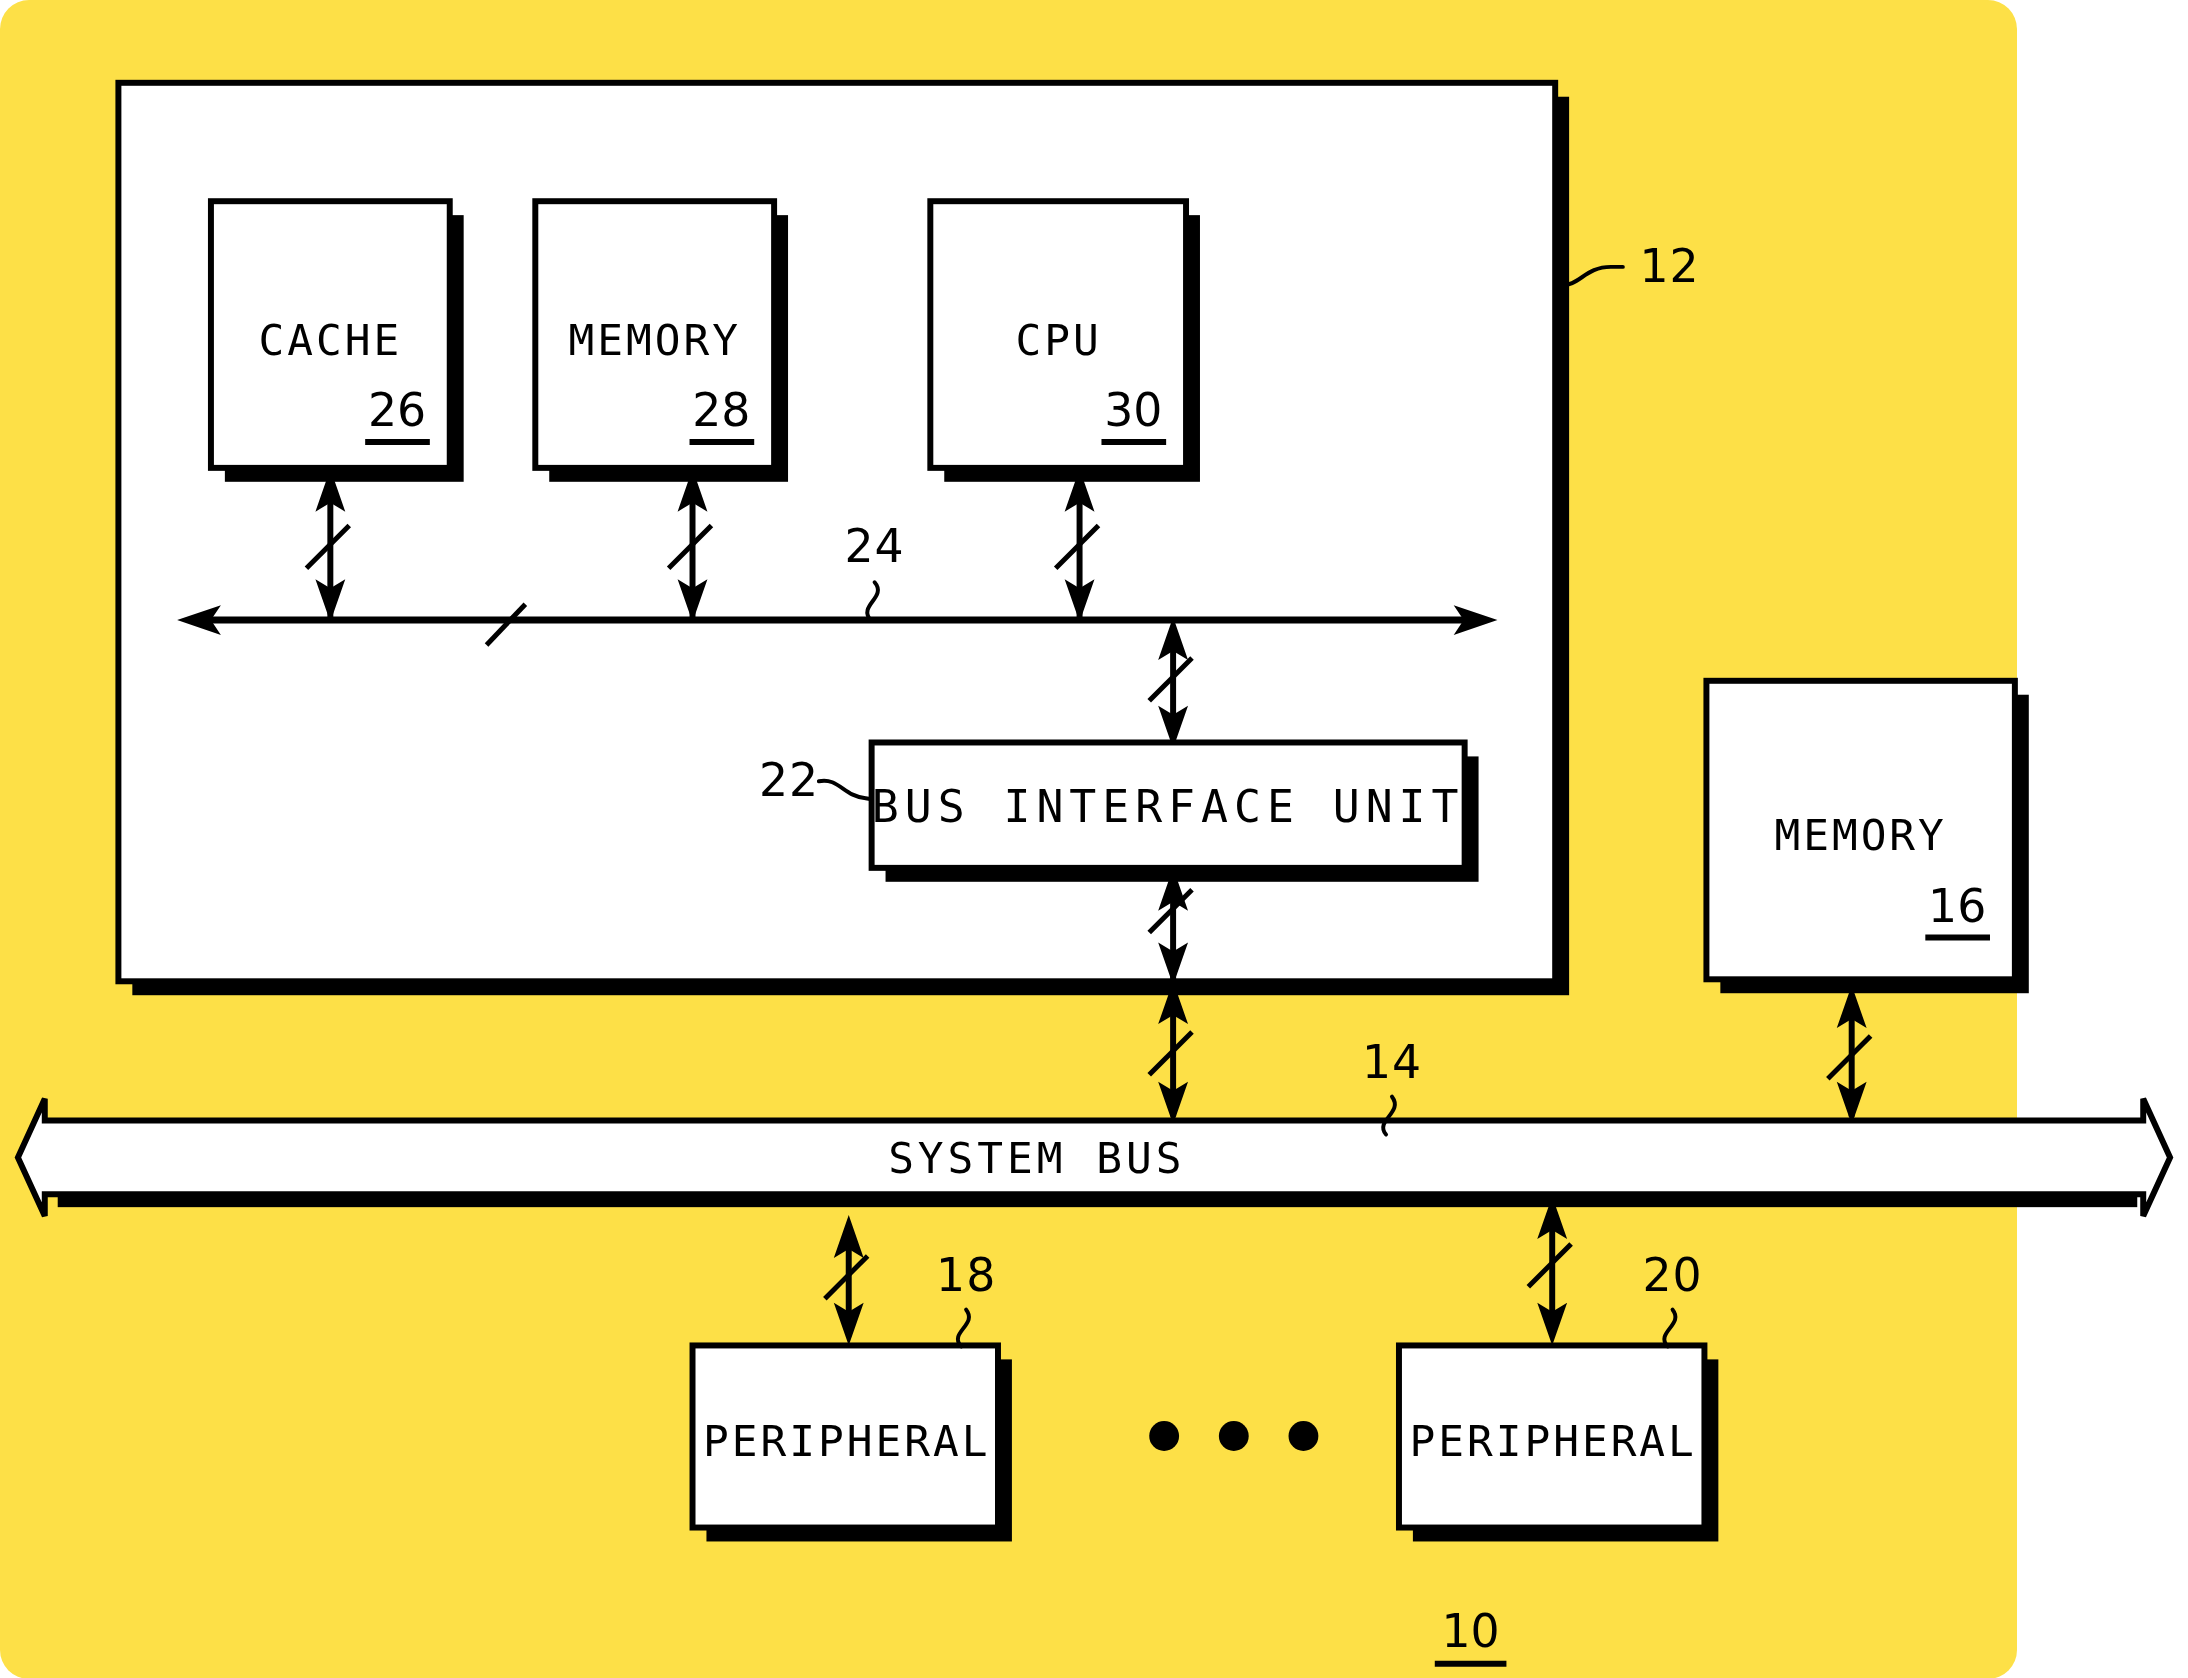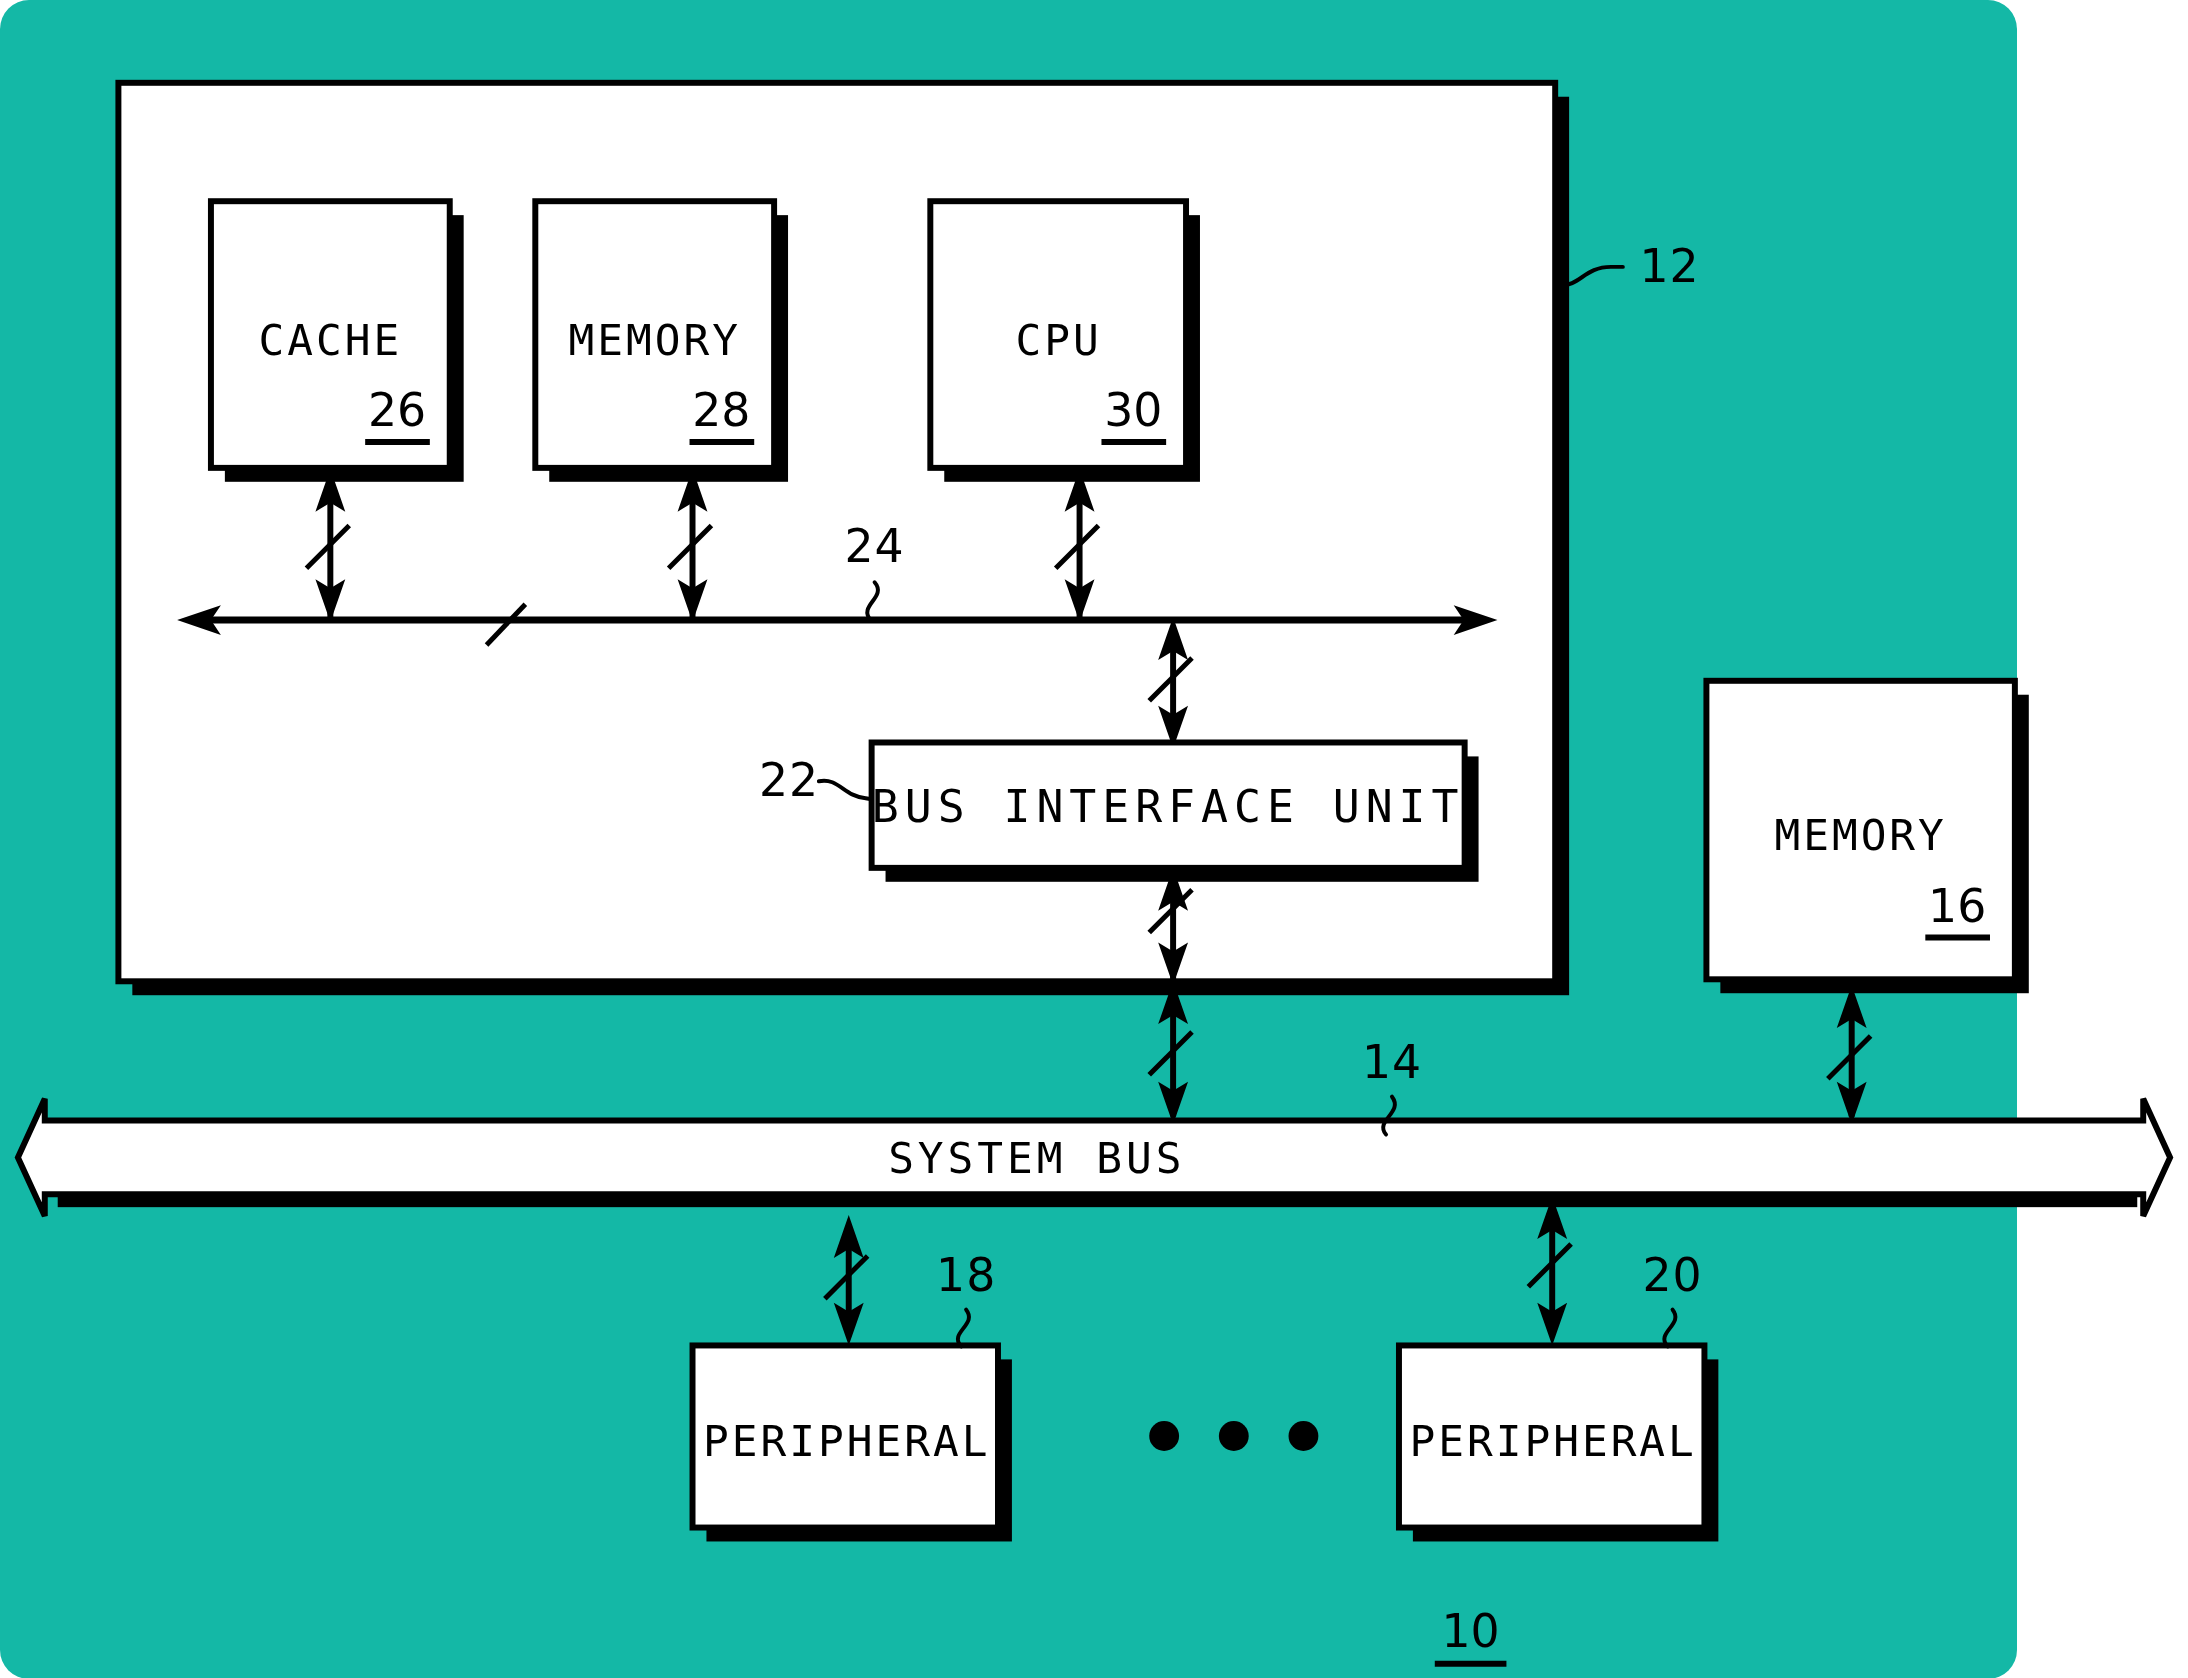--- a/index.html
+++ b/index.html
@@ -11,21 +11,21 @@
   body {
     width: 2188px;
     height: 1679px;
     font-family: "DejaVu Sans", sans-serif;
     overflow: hidden;
   }
   #figure-root {
     position: relative;
     width: 2017px;
     height: 1679px;
-    background: #14b8a6;
+    background: #fde047;
     border-radius: 29px;
   }
   svg.diagram {
     display: block;
     width: 2188px;
     height: 1679px;
   }
   
   .box-face {
     fill: #ffffff;

